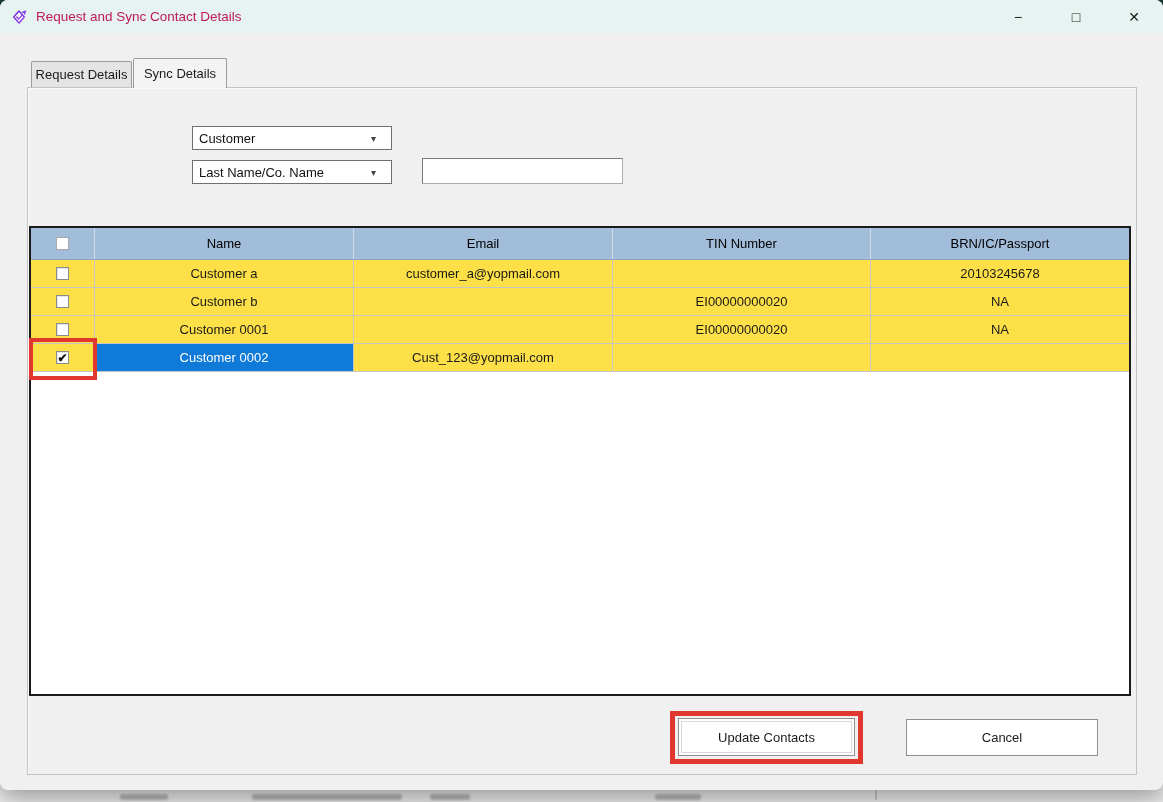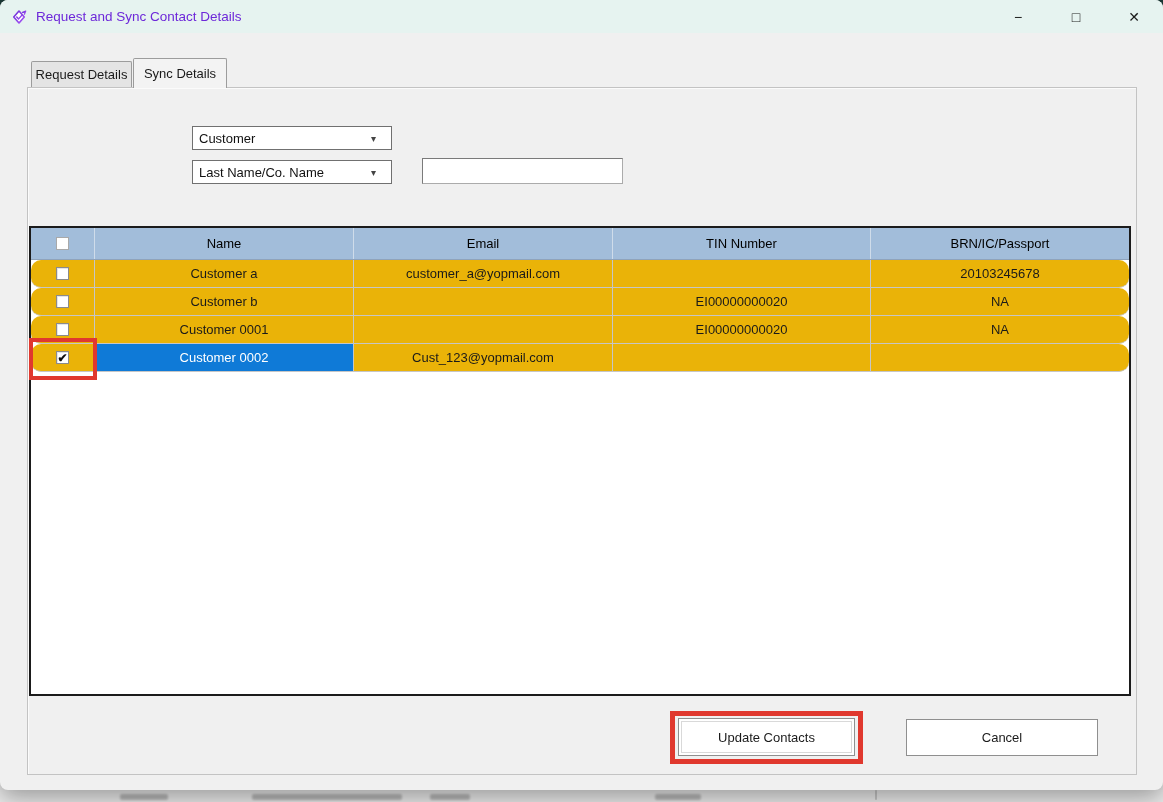--- a/index.html
+++ b/index.html
@@ -17,21 +17,21 @@
   .window {
     position:absolute; left:0; top:0; width:1163px; height:790px;
     background:#f0f0f0; border-radius:8px; overflow:hidden;
     box-shadow:0 8px 24px rgba(0,0,0,.35);
   }
   .titlebar {
     position:absolute; left:0; top:0; width:100%; height:33px;
     background:var(--titlebar-bg); display:flex; align-items:center; padding-left:10px;
   }
   .app-icon { width:18px; height:18px; margin-right:8px; display:flex; align-items:center; }
-  .title { font-size:13.5px; color:#6d28d9; }
+  .title { font-size:13.5px; color:#be185d; }
   .win-controls { position:absolute; right:0; top:0; height:33px; display:flex; }
   .wbtn {
     width:58px; height:33px; display:flex; align-items:center; justify-content:center;
     font-size:14px; color:#1a1a1a; cursor:default;
   }
 
   .tab {
     position:absolute; border:1px solid #9c9c9c; border-bottom:none;
     font-size:13px; color:#1a1a1a; display:flex; align-items:center; justify-content:center;
     border-radius:2px 2px 0 0;
@@ -72,21 +72,21 @@
     display:grid; grid-template-columns:64px 259px 259px 258px 1fr; height:32px;
     background:var(--header-bg); border-bottom:1px solid #8fa3bb;
   }
   .t-hcell {
     display:flex; align-items:center; justify-content:center;
     font-size:13px; color:#000000; border-right:1px solid #cfdcea;
   }
   .t-hcell:last-child { border-right:none; }
   .t-row {
     display:grid; grid-template-columns:64px 259px 259px 258px 1fr; height:28px;
-    background:#eab308; border-bottom:1px solid #c6c6c6;border-radius:10px;
+    background:#fde047; border-bottom:1px solid #c6c6c6;
   }
   .t-cell {
     display:flex; align-items:center; justify-content:center;
     font-size:13px; color:#1a1a1a; border-right:1px solid #c6c6c6;
     overflow:hidden; white-space:nowrap;
   }
   .t-cell:last-child { border-right:none; }
   .t-cell.sel { background:var(--selection); color:#fff; }
   .checkbox {
     width:13px; height:13px; background:#fff; border:1px solid #8b8b8b;

